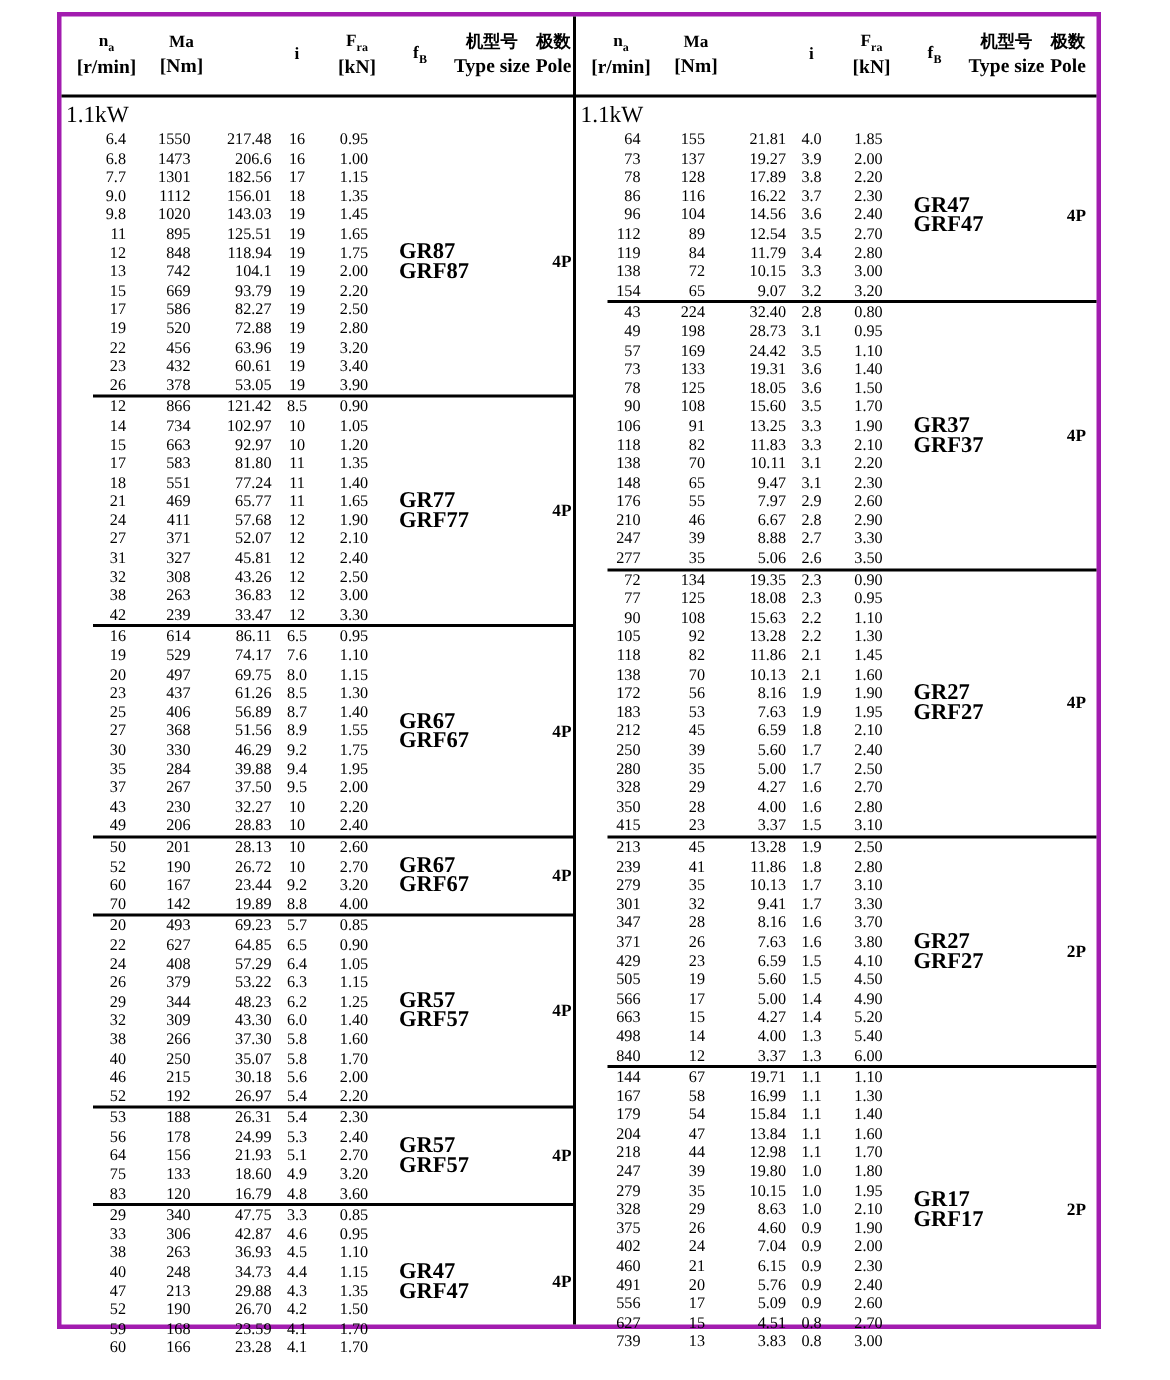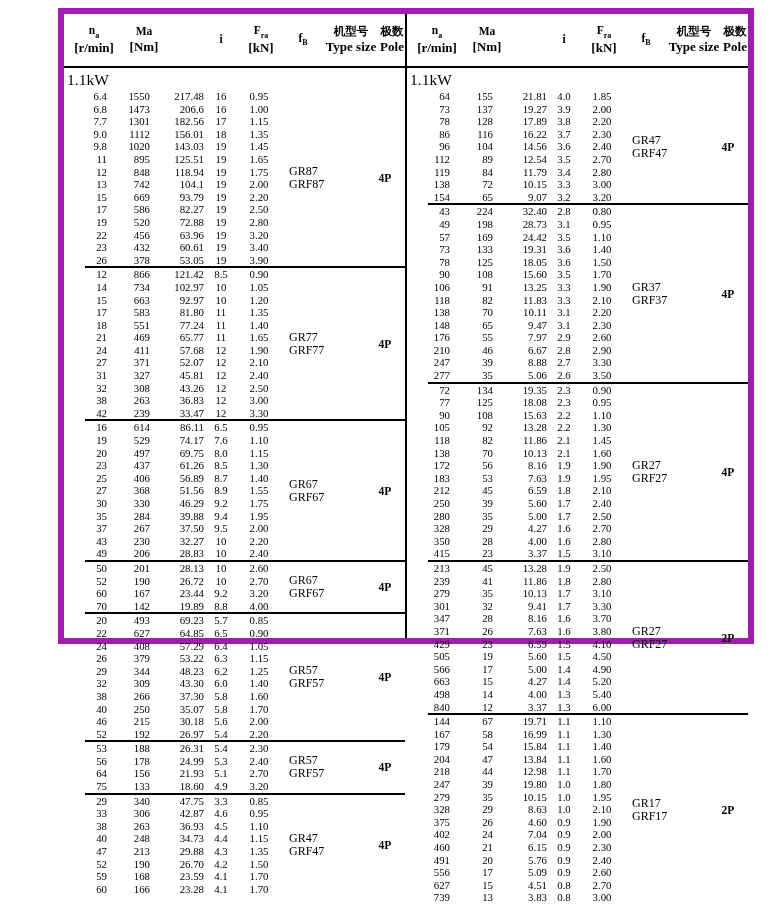--- a/index.html
+++ b/index.html
@@ -1,40 +1,40 @@
 <!DOCTYPE html>
 <html><head>
 <meta charset="utf-8">
 <style>
   *{margin:0;padding:0;box-sizing:border-box}
   html,body{width:780px;height:920px;background:#ffffff;color:#000;
     font-family:"Liberation Serif",serif;overflow:hidden}
-  .gear-table{position:absolute;left:58px;top:8px;width:696px;height:636px;
-    border:6px solid #a21caf;display:flex;background:#fff}
+  .gear-table{position:absolute;left:38px;top:8px;width:696px;height:878px;
+    border:3px solid #a21caf;display:flex;background:#fff}
   .half{position:relative;height:100%}
   .half-left{width:341px}
   .half-right{flex:1}
   .vdiv{width:2px;background:#000;height:100%}
   .thead{position:relative;height:54px;border-bottom:2px solid #000;font-weight:bold}
   .hc{position:absolute;top:50%;transform:translate(-50%,-50%);text-align:center;
     font-size:11.5px;line-height:1.2;white-space:nowrap}
   .hc .unit{font-size:13px}
   .hc sub{font-size:8px}
   .kw{height:22px;line-height:23px;font-weight:normal;font-size:15.5px;padding-left:3px}
   .blocks{position:relative}
   .block{position:relative}
   .row{display:grid;grid-template-columns:46px 43px 54px 28px 48px;height:12.6px;
     font-size:10.8px;line-height:12.6px}
   .cell{white-space:nowrap}
   .c0,.c1,.c2{text-align:right;padding-right:3px}
   .c3,.c4{text-align:center}
   .typesize{position:absolute;left:225px;top:50%;transform:translateY(-50%);
-    font-weight:normal;font-size:12px;line-height:13px;white-space:nowrap}
+    font-weight:bold;font-size:15px;line-height:13px;white-space:nowrap}
   .pole{position:absolute;left:302px;width:38px;top:50%;transform:translateY(-50%);
-    font-weight:bold;font-size:11.5px;text-align:center}
+    font-weight:bold;font-size:11.5px;text-align:right}
   .sep{border-top:2px solid #000;margin-left:21px;height:0}
   
   .h-na{left:30px}.h-ma{left:80px}.h-i{left:157px}.h-fra{left:197px}
   .h-fb{left:239px}.h-type{left:287px}.h-pole{left:328px}
 </style>
 </head>
 <body>
 
 <div class="gear-table">
 
@@ -488,20 +488,27 @@
             <div class="cell c3">5.1</div>
             <div class="cell c4">2.70</div>
           </div>
           <div class="row">
             <div class="cell c0">75</div>
             <div class="cell c1">133</div>
             <div class="cell c2">18.60</div>
             <div class="cell c3">4.9</div>
             <div class="cell c4">3.20</div>
           </div>
+          <div class="row">
+            <div class="cell c0">83</div>
+            <div class="cell c1">120</div>
+            <div class="cell c2">16.79</div>
+            <div class="cell c3">4.8</div>
+            <div class="cell c4">3.60</div>
+          </div>
           <div class="typesize">
             <div>GR57</div>
             <div>GRF57</div>
           </div>
           <div class="pole">4P</div>
         </div>
         <div class="sep"></div>
         <div class="block">
           <div class="row">
             <div class="cell c0">29</div>

